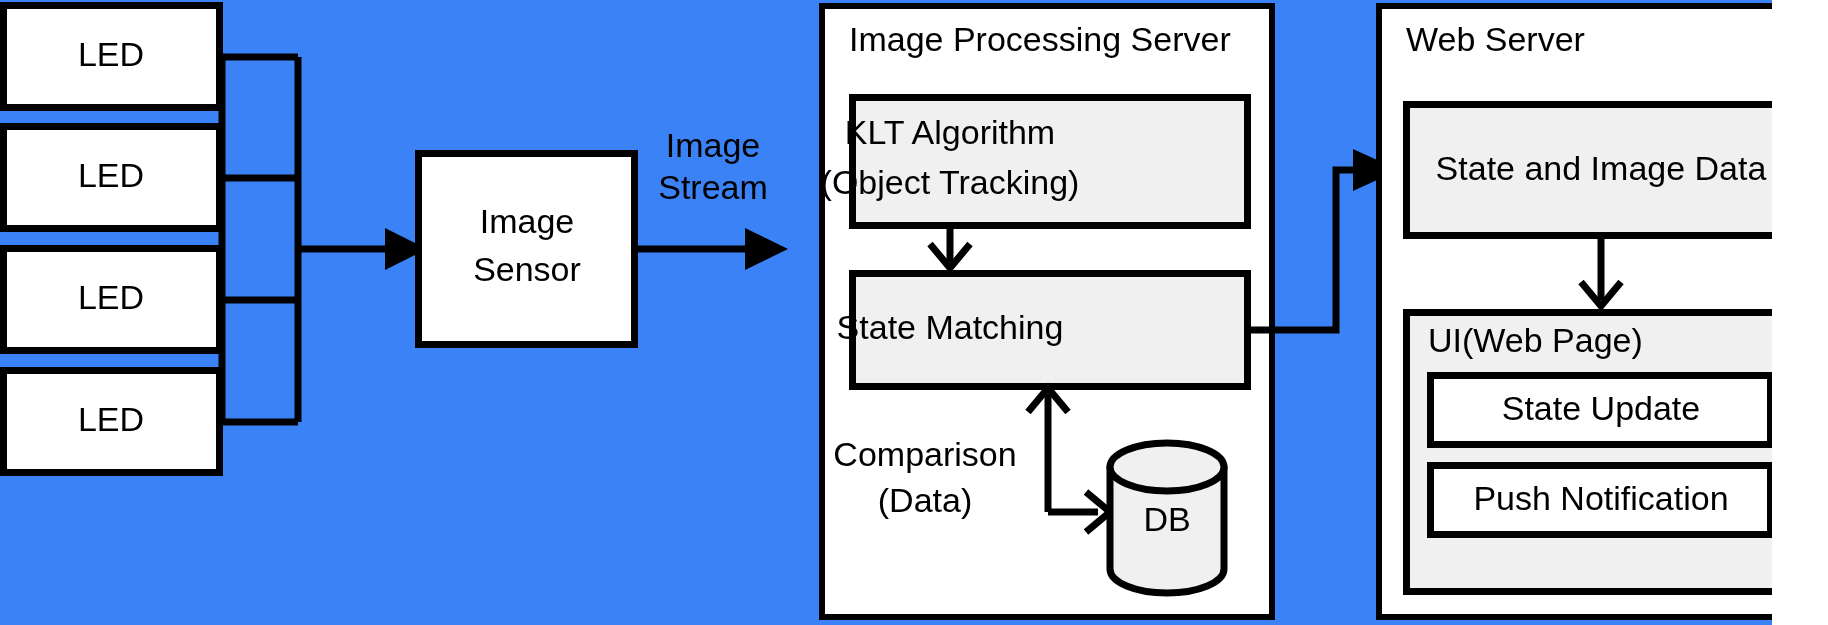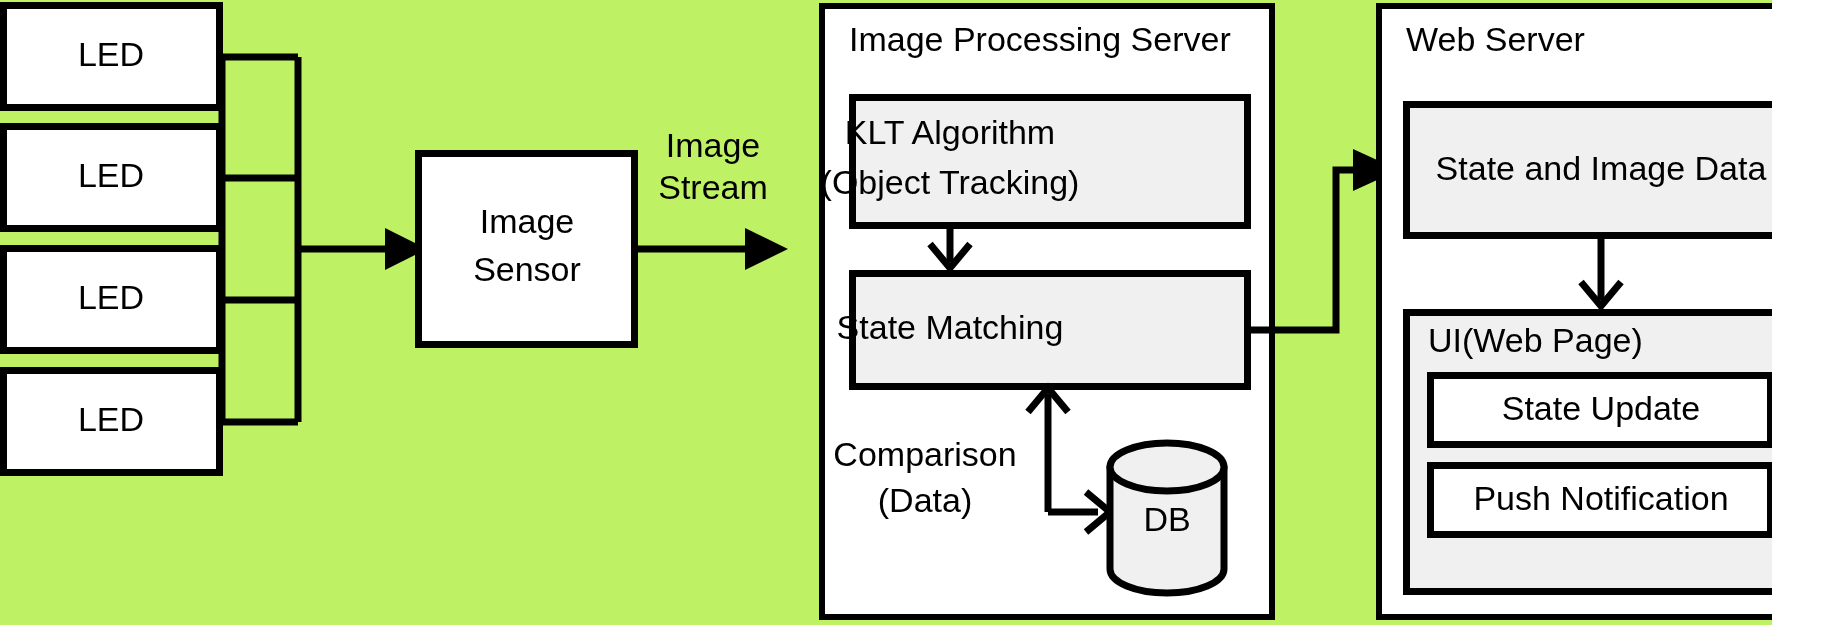--- a/index.html
+++ b/index.html
@@ -5,21 +5,21 @@
 <style>
   html, body {
     margin: 0;
     padding: 0;
     background: #ffffff;
   }
   #diagram-root {
     position: relative;
     width: 1772px;
     height: 625px;
-    background: #bef264;
+    background: #3b82f6;
     font-family: "Liberation Sans", sans-serif;
     overflow: hidden;
   }
   svg#diagram-svg {
     display: block;
     width: 1828px;
     height: 625px;
   }
   .node-rect {
     fill: #ffffff;

